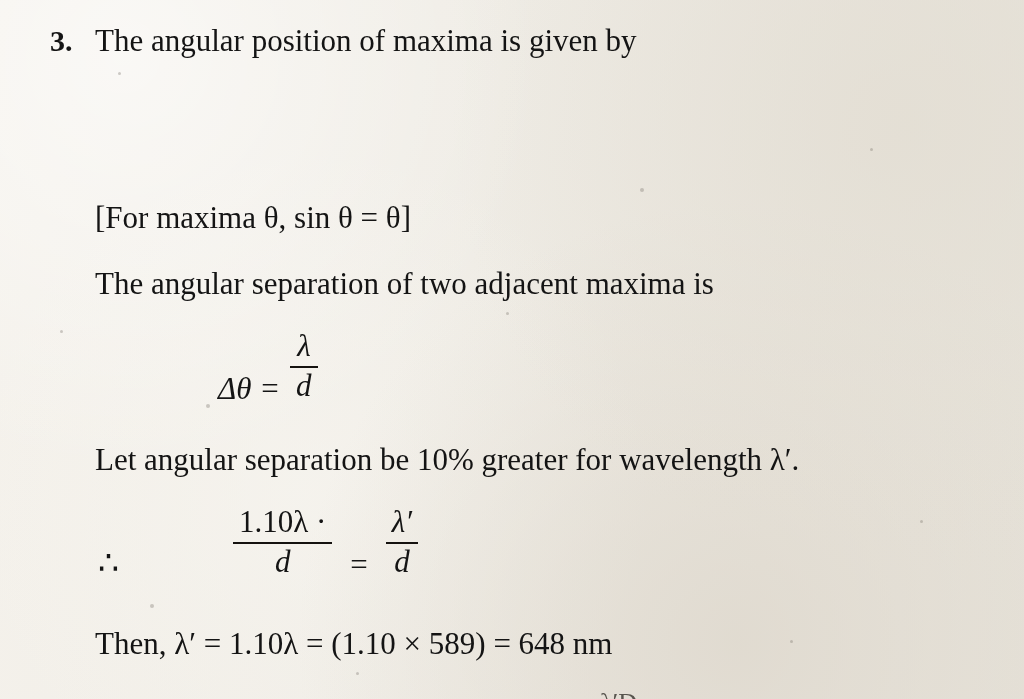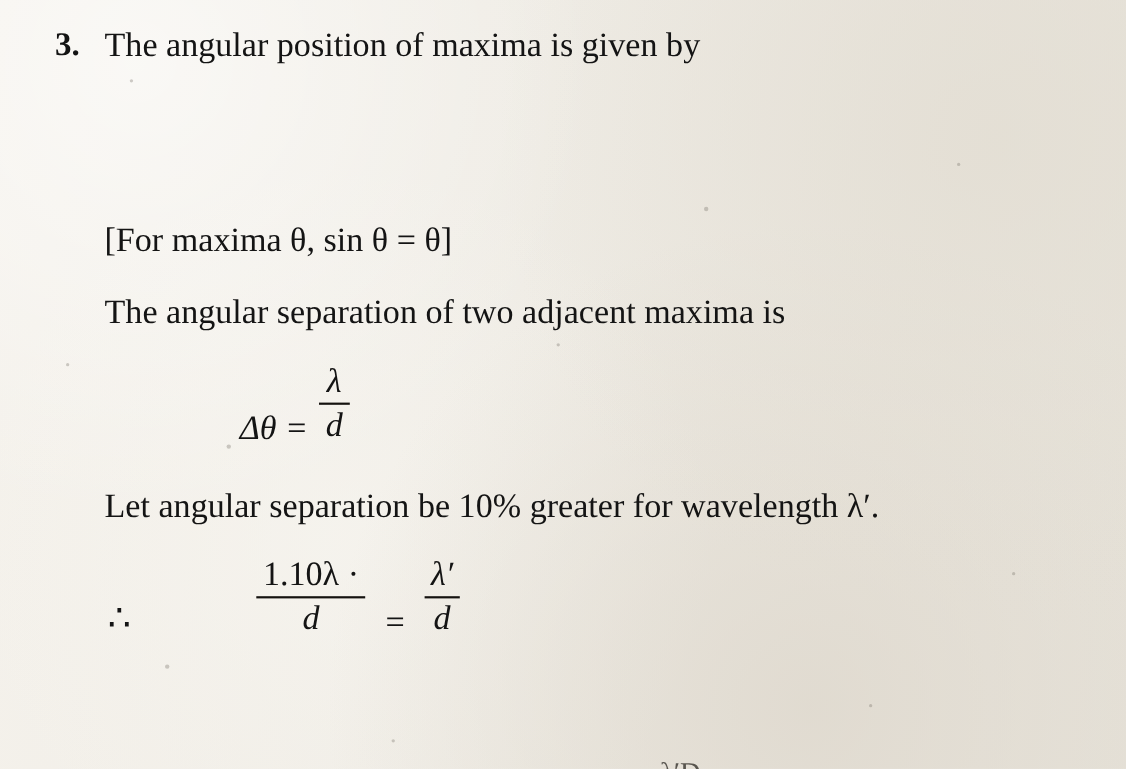--- a/index.html
+++ b/index.html
@@ -140,16 +140,17 @@
       </span>
       <span style="padding:0 8px;">=</span>
       <span class="frac">
         <span class="numer gr">λ′</span>
         <span class="bar"></span>
         <span class="denom it">d</span>
       </span>
     </span>
   </div>
 
+  <div class="line body-text" style="left:95px; top:628px;">Then, λ′ = 1.10λ = (1.10 × 589) = 648 nm</div>
 
   <div class="cut-bottom">λ′D</div>
 
 </div>
 
 </body></html>

